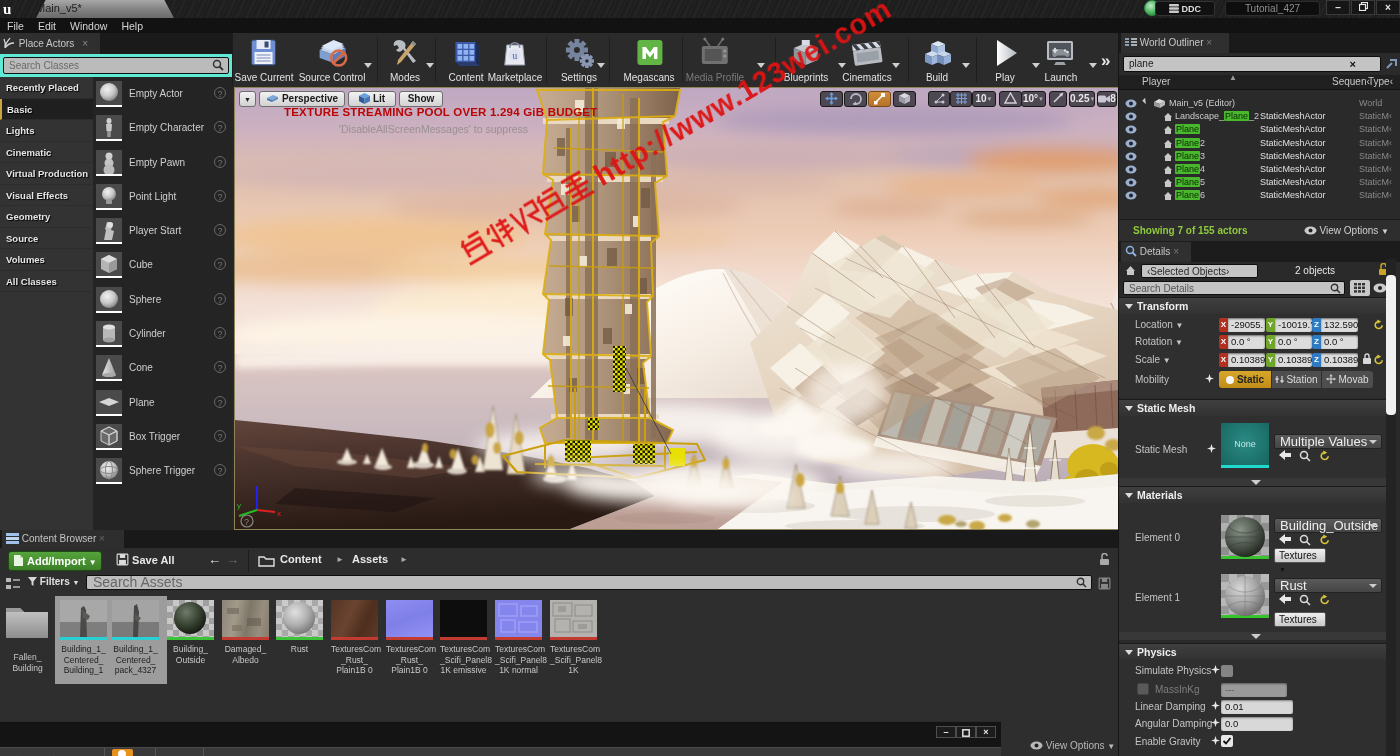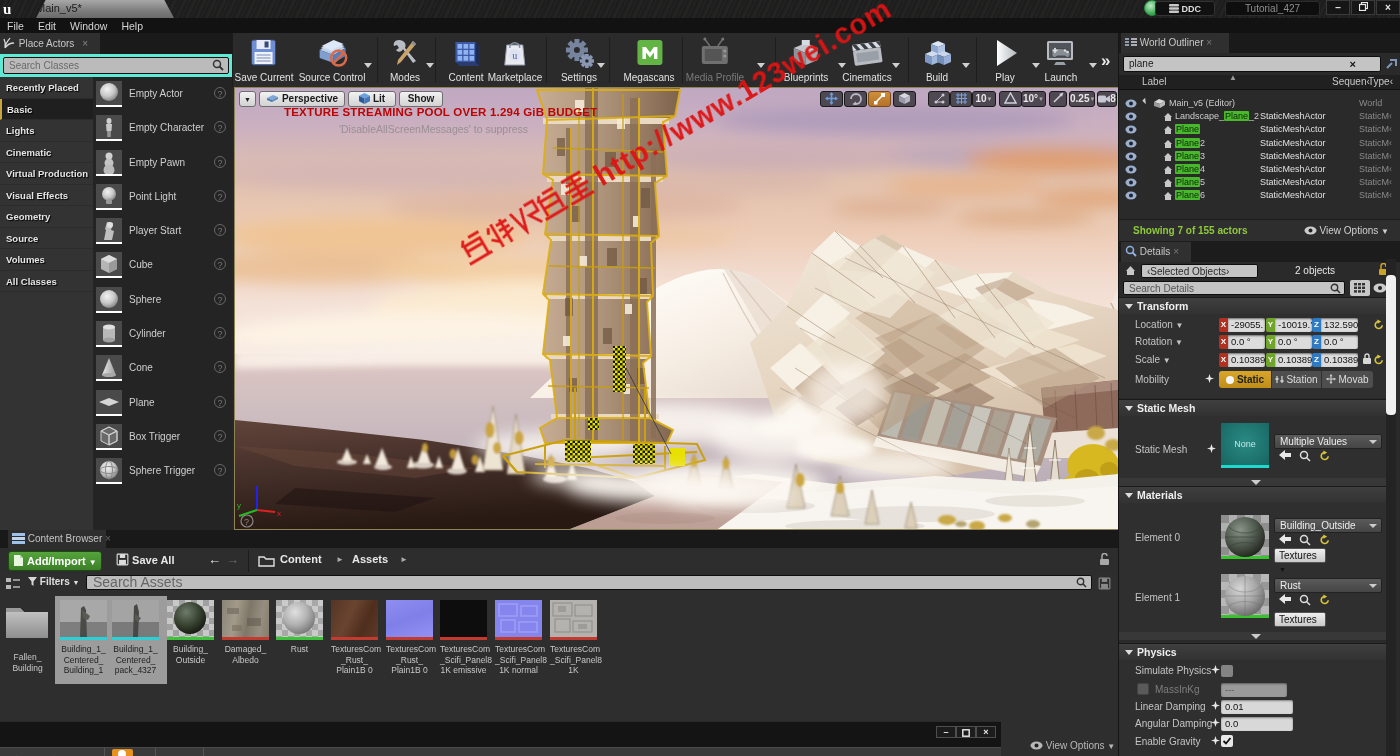--- a/index.html
+++ b/index.html
@@ -66,34 +66,34 @@
 .in-light { background:#c4c4c4; border:1px solid #0e0e0e; border-radius:2px; color:#2a2a2a; }
 .dsec { position:absolute; left:0; width:274px; height:17px; background:linear-gradient(#3f3f3f,#323232); border-top:1px solid #1a1a1a; color:#efefef; font-weight:bold; font-size:10.5px; line-height:17px; padding-left:18px; }
 .dsec:before { content:""; position:absolute; left:6px; top:6px; border-left:4px solid transparent; border-right:4px solid transparent; border-top:5px solid #ddd; }
 .drow { position:absolute; left:0; width:274px; }
 .dlabel { position:absolute; left:16px; color:#c4c4c4; font-size:10px; }
 .xyz { position:absolute; height:14px; }
 .xyz .tag { position:absolute; left:0; top:0; width:9px; height:14px; border-radius:2px 0 0 2px; color:#fff; font-size:8px; font-weight:bold; text-align:center; line-height:14px; }
 .xyz .val { position:absolute; left:9px; top:0; height:14px; background:#dcdcdc; border-radius:0 2px 2px 0; color:#111; font-size:9.5px; line-height:14px; padding-left:3px; box-shadow:inset 0 1px 2px rgba(0,0,0,.5); }
 .resetb { position:absolute; color:#d8c33a; font-size:11px; }
 .mobseg { position:absolute; top:0; height:17px; background:#4e4e4e; color:#ddd; font-size:10px; text-align:center; line-height:17px; }
-.ddrop { position:absolute; height:15px; background:linear-gradient(#5a5a5a,#454545); border:1px solid #222; border-radius:2px; color:#eee; font-size:10px; line-height:13px; padding-left:5px; }
+.ddrop { position:absolute; height:15px; background:linear-gradient(#5a5a5a,#454545); border:1px solid #222; border-radius:2px; color:#eee; font-size:13px; line-height:13px; padding-left:5px; }
 .ddrop:after { content:""; position:absolute; right:4px; top:5px; border-left:4px solid transparent; border-right:4px solid transparent; border-top:4px solid #ccc; }
 .miniic { position:absolute; color:#ddd; font-size:11px; }
 .secdiv { position:absolute; left:0; width:274px; height:8px; background:#383838; }
 .secdiv:after { content:""; position:absolute; left:132px; top:2px; border-left:5px solid transparent; border-right:5px solid transparent; border-top:5px solid #ccc; }
 .pfield { position:absolute; height:14px; background:#d8d8d8; border-radius:2px; color:#111; font-size:9.5px; line-height:14px; padding-left:4px; box-shadow:inset 0 1px 2px rgba(0,0,0,.4); }
 .chk { position:absolute; width:12px; height:12px; background:#848484; border-radius:2px; }
 .editdot { position:absolute; color:#fff; font-size:9px; }
 #dt-scroll { position:absolute; left:267px; top:242px; width:10px; height:140px; background:#f0f0f0; border-radius:4px; }
 #dt-scrolltrack { position:absolute; left:267px; top:226px; width:10px; height:497px; background:#232323; }
 
 #cbrowser { left:0; top:530px; width:1118px; height:226px; background:#2e2e2e; }
 #cb-tabrow { left:0; top:0; width:1118px; height:18px; background:#191919; }
-#cb-tab { left:8px; top:0; width:98px; height:18px; background:#2e2e2e; color:#c4c4c4; font-size:10px; line-height:18px; white-space:nowrap; }
+#cb-tab { left:2px; top:0; width:122px; height:18px; background:#2e2e2e; color:#c4c4c4; font-size:10px; line-height:18px; white-space:nowrap; }
 #cb-toolbar { left:0; top:18px; width:1118px; height:26px; background:#2d2d2d; color:#e8e8e8; }
 #addimp { left:8px; top:3px; width:94px; height:20px; background:linear-gradient(#55a43c,#3c7f28); border:1px solid #1e4a12; border-radius:3px; color:#fff; font-weight:bold; font-size:11px; line-height:18px; text-align:center; }
 #cb-filters { left:0; top:44px; width:1118px; height:18px; }
 #cb-search { left:86px; top:1px; width:1006px; height:15px; background:#bdbdbd; border:1px solid #0e0e0e; border-radius:2px; color:#666; font-size:14px; line-height:13px; padding-left:6px; }
 .tile { position:absolute; width:47px; }
 .tile .tthumb { width:47px; height:37px; }
 .tile .tu { width:47px; height:3px; }
 .tile .tlbl { margin-top:4px; text-align:center; font-size:8.5px; line-height:10.5px; color:#c8c8c8; }
 #vidwin { left:0; top:191px; width:1001px; height:35px; background:#141414; border-top:1px solid #2a2a2a; }
 #vidbar { left:0; top:217px; width:1001px; height:9px; background:#3a3a3a; border-top:1px solid #4a4a4a; }
@@ -855,21 +855,21 @@
               <line x1="6" y1="5" x2="12" y2="5"></line>
               <line x1="6" y1="8" x2="12" y2="8"></line>
             </g>
           </svg> World Outliner <span style="color:#777">×</span></div>
       </div>
     <div id="wo-search" class="abs">plane<span style="position:absolute;right:24px;top:0;color:#111;font-size:11px;font-weight:bold">×</span></div>
     <div style="position:absolute;left:266px;top:24px;width:13px;height:13px"><svg width="13" height="13">
           <path d="M2 11 L7 6 M5 3 L11 3 L11 9" stroke="#7e96b8" stroke-width="2" fill="none"></path>
         </svg></div>
     <div id="wo-header" class="abs">
-        <span style="position:absolute;left:23px;top:1px">Label</span>
+        <span style="position:absolute;left:23px;top:1px">Player</span>
         <span style="position:absolute;left:110px;top:-2px;color:#999;font-size:8px">▲</span>
         <span style="position:absolute;left:213px;top:1px">Sequen‹</span>
         <span style="position:absolute;left:249px;top:1px">Type‹</span>
       </div>
     <div class="worow" style="top:64px">
         <span class="eye"><svg width="12" height="9">
             <ellipse cx="6" cy="4.5" rx="5.5" ry="4" fill="#9ab0cc"></ellipse>
             <circle cx="6" cy="4.5" r="2" fill="#223"></circle>
           </svg></span>
         <span style="position:absolute;left:24px;top:2px;width:0;height:0;border-top:4px solid transparent;border-left:5px solid #ccc;transform:rotate(45deg)"></span>

